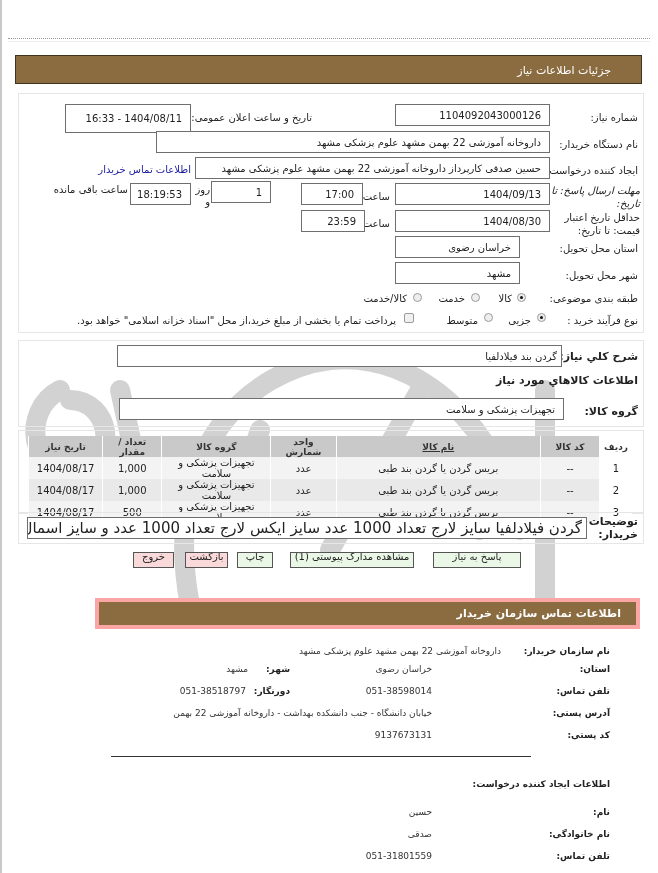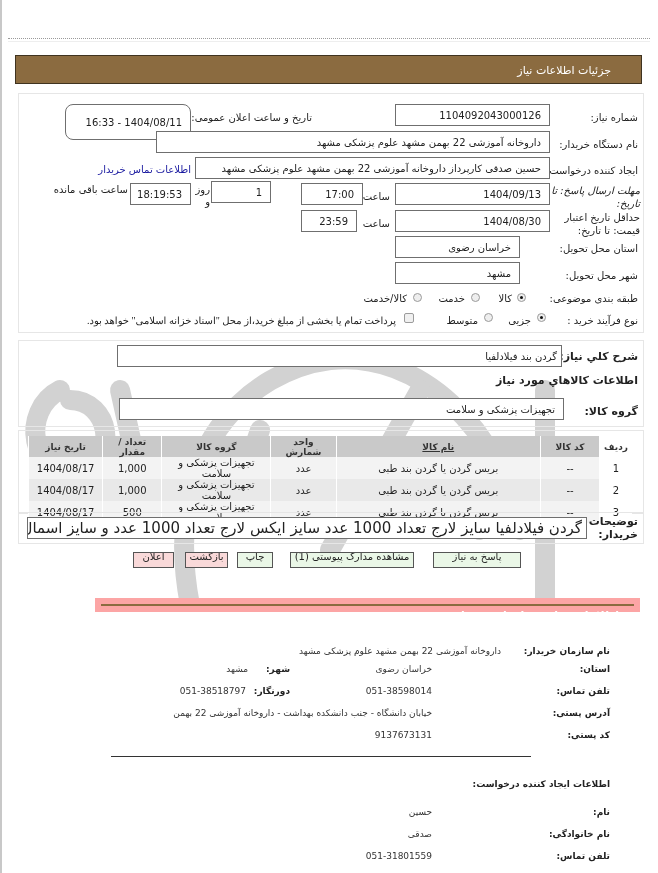--- a/index.html
+++ b/index.html
@@ -43,21 +43,21 @@
   .table tr.even td { background:#e9e9e9; }
 
   .btn {
     position:absolute; top:552px; height:16px; box-sizing:border-box; border:1px solid #555;
     font-size:10px; text-align:center; line-height:8px; overflow:hidden; direction:rtl;
   }
   .btn.green { background:#eaf7e7; }
   .btn.red { background:#f9d9d9; }
 
   .contact-bar {
-    position:absolute; left:95px; top:598px; width:545px; height:14px; background:#8b6b40; border:6px solid #fca5a5;
+    position:absolute; left:95px; top:598px; width:545px; height:31px; background:#8b6b40; border:4px solid #fca5a5;
     box-sizing:border-box; color:#fff; font-weight:bold; font-size:11px; direction:rtl; text-align:right; padding-right:15px; line-height:24px;
   }
   .c-lbl { position:absolute; font-weight:bold; font-size:9px; direction:rtl; text-align:right; white-space:nowrap; color:#222; }
   .c-val { position:absolute; font-size:9px; direction:rtl; text-align:right; white-space:nowrap; color:#333; }
   .hr { position:absolute; left:111px; top:756px; width:420px; border-top:1px solid #333; }
 </style>
 </head>
 <body>
 
 <div class="left-edge"></div>
@@ -76,42 +76,42 @@
   </g>
 </svg>
 
 <div class="title-bar">جزئیات اطلاعات نیاز</div>
 
 <div class="panel" style="left:18px; top:93px; width:624px; height:238px;"></div>
 
 <div class="lbl" style="right:20px; top:112px;">شماره نیاز:</div>
 <div class="box" style="left:395px; top:104px; width:155px; height:22px;">1104092043000126</div>
 <div class="lbl" style="right:346px; top:112px;">تاریخ و ساعت اعلان عمومی:</div>
-<div class="box" style="left:65px; top:104px; width:126px; height:36px;border-radius:8px;">1404/08/11 - 16:33</div>
+<div class="box" style="left:65px; top:104px; width:126px; height:29px;">1404/08/11 - 16:33</div>
 
 <div class="lbl" style="right:20px; top:139px;">نام دستگاه خریدار:</div>
 <div class="box" style="left:156px; top:131px; width:394px; height:22px;">داروخانه آموزشی 22 بهمن مشهد علوم پزشکی مشهد</div>
 
 <div class="lbl" style="right:20px; top:165px;">ایجاد کننده درخواست:</div>
 <div class="box" style="left:195px; top:157px; width:355px; height:22px;">حسین صدقی کارپرداز داروخانه آموزشی 22 بهمن مشهد علوم پزشکی مشهد</div>
 <div class="lbl link" style="right:467px; top:164px;">اطلاعات تماس خریدار</div>
 
 <div class="lbl" style="right:18px; top:184px; width:90px; white-space:normal; line-height:13px;font-style:italic;">مهلت ارسال پاسخ: تا تاریخ:</div>
 <div class="box" style="left:395px; top:183px; width:155px; height:22px;">1404/09/13</div>
 <div class="lbl" style="right:268px; top:191px;">ساعت</div>
 <div class="box" style="left:301px; top:183px; width:62px; height:22px;">17:00</div>
 <div class="box" style="left:211px; top:181px; width:60px; height:22px;">1</div>
 <div class="lbl" style="right:448px; top:184px; width:12px; white-space:normal; line-height:12px;">روز و</div>
 <div class="box" style="left:130px; top:183px; width:61px; height:22px;">18:19:53</div>
 <div class="lbl" style="right:530px; top:184px;">ساعت باقی مانده</div>
 
 <div class="lbl" style="right:18px; top:211px; width:100px; white-space:normal; line-height:13px;">حداقل تاریخ اعتبار قیمت: تا تاریخ:</div>
 <div class="box" style="left:395px; top:210px; width:155px; height:22px;">1404/08/30</div>
 <div class="lbl" style="right:268px; top:218px;">ساعت</div>
-<div class="box" style="left:301px; top:210px; width:56px; height:22px;">23:59</div>
+<div class="box" style="left:301px; top:210px; width:64px; height:22px;">23:59</div>
 
 <div class="lbl" style="right:20px; top:243px;">استان محل تحویل:</div>
 <div class="box" style="left:395px; top:236px; width:125px; height:22px;">خراسان رضوی</div>
 
 <div class="lbl" style="right:20px; top:270px;">شهر محل تحویل:</div>
 <div class="box" style="left:395px; top:262px; width:125px; height:22px;">مشهد</div>
 
 <div class="lbl" style="right:20px; top:293px;">طبقه بندی موضوعی:</div>
 <div class="radio on" style="left:517px; top:293px;"></div>
 <div class="lbl" style="right:146px; top:293px;">کالا</div>
@@ -119,21 +119,21 @@
 <div class="lbl" style="right:193px; top:293px;">خدمت</div>
 <div class="radio" style="left:413px; top:293px;"></div>
 <div class="lbl" style="right:251px; top:293px;">کالا/خدمت</div>
 
 <div class="lbl" style="right:20px; top:315px;">نوع فرآیند خرید :</div>
 <div class="radio on" style="left:537px; top:313px;"></div>
 <div class="lbl" style="right:127px; top:315px;">جزیی</div>
 <div class="radio" style="left:484px; top:313px;"></div>
 <div class="lbl" style="right:180px; top:315px;">متوسط</div>
 <div class="check" style="left:404px; top:313px;"></div>
-<div class="lbl" style="right:262px; top:315px;font-family:Liberation Serif, serif;">پرداخت تمام یا بخشی از مبلغ خرید،از محل "اسناد خزانه اسلامی" خواهد بود.</div>
+<div class="lbl" style="right:262px; top:315px;">پرداخت تمام یا بخشی از مبلغ خرید،از محل "اسناد خزانه اسلامی" خواهد بود.</div>
 
 <div class="panel" style="left:18px; top:340px; width:624px; height:85px;"></div>
 <div class="lbl bold" style="right:20px; top:350px; font-size:11px;">شرح کلي نیاز:</div>
 <div class="box" style="left:117px; top:345px; width:445px; height:22px; padding:0 4px;">گردن بند فیلادلفیا</div>
 <div class="lbl bold" style="right:20px; top:374px; font-size:11px;">اطلاعات کالاهاي مورد نیاز</div>
 <div class="lbl bold" style="right:20px; top:405px; font-size:11px;">گروه کالا:</div>
 <div class="box" style="left:119px; top:398px; width:445px; height:22px;">تجهیزات پزشکی و سلامت</div>
 
 <div class="panel" style="left:18px; top:430px; width:624px; height:82px;"></div>
 <table class="table">
@@ -180,21 +180,21 @@
 </table>
 
 <div class="panel" style="left:18px; top:512px; width:624px; height:30px;"></div>
 <div class="lbl bold" style="right:20px; top:515px; width:48px; white-space:normal; line-height:13px; font-size:11px;">توضیحات خریدار:</div>
 <div class="box" style="left:27px; top:517px; width:560px; height:22px; padding:0 4px; font-size:15px;">گردن فیلادلفیا سایز لارج تعداد 1000 عدد سایز ایکس لارج تعداد 1000 عدد و سایز اسمال 500 عدد طبق شرایط پیوست</div>
 
 <div class="btn green" style="left:433px; width:88px;">پاسخ به نیاز</div>
 <div class="btn green" style="left:290px; width:124px;">مشاهده مدارک پیوستی (1)</div>
 <div class="btn green" style="left:237px; width:36px;">چاپ</div>
 <div class="btn red" style="left:185px; width:43px;">بازگشت</div>
-<div class="btn red" style="left:133px; width:41px;">اعلان</div>
+<div class="btn red" style="left:133px; width:41px;">خروج</div>
 
 <div class="contact-bar">اطلاعات تماس سازمان خریدار</div>
 
 <div class="c-lbl" style="right:48px; top:646px;">نام سازمان خریدار:</div>
 <div class="c-val" style="right:157px; top:646px;">داروخانه آموزشی 22 بهمن مشهد   علوم پزشکی مشهد</div>
 
 <div class="c-lbl" style="right:48px; top:664px;">استان:</div>
 <div class="c-val" style="right:226px; top:664px;">خراسان رضوی</div>
 <div class="c-lbl" style="right:368px; top:664px;">شهر:</div>
 <div class="c-val" style="right:410px; top:664px;">مشهد</div>

